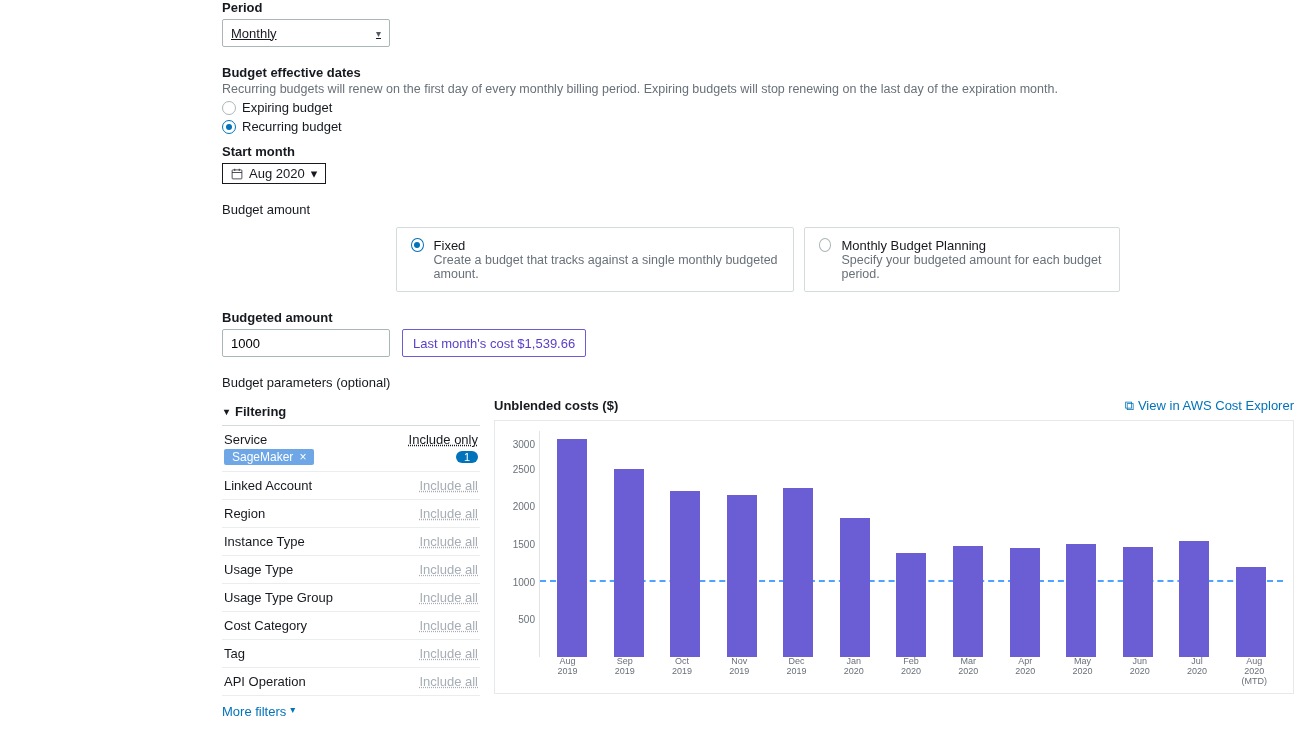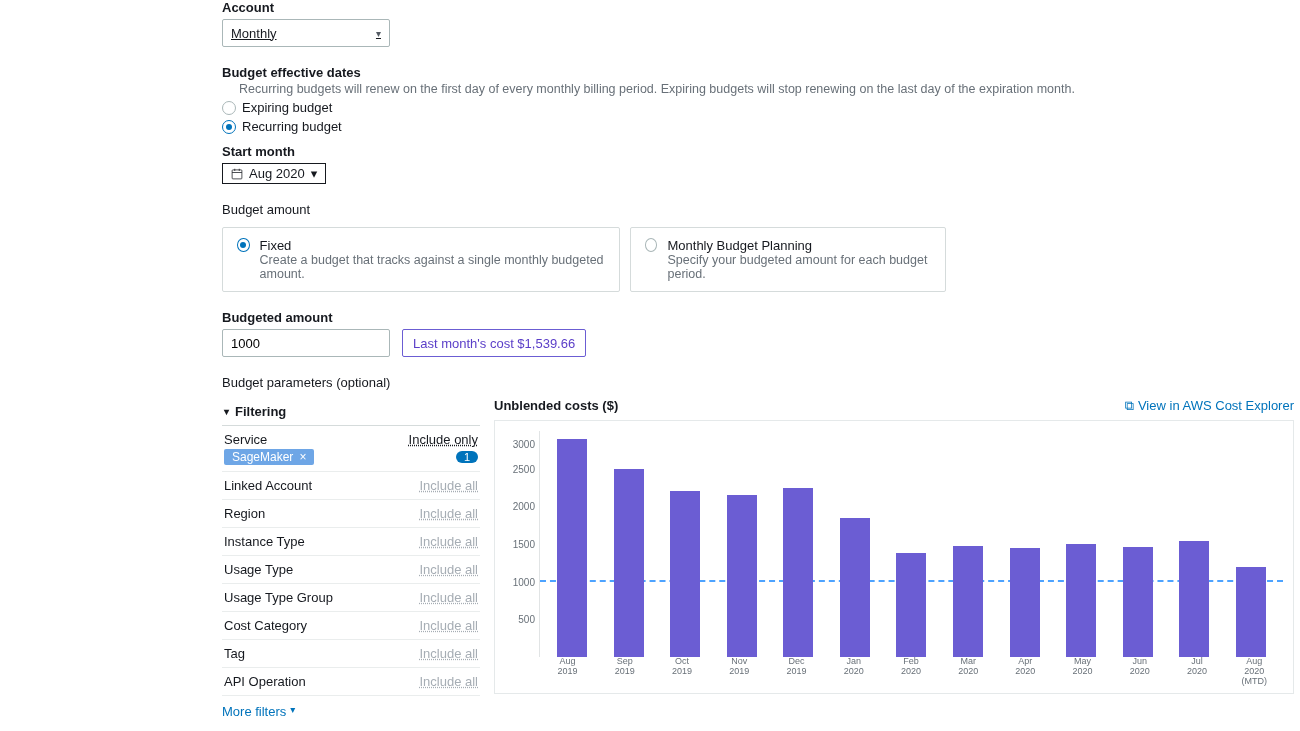--- a/index.html
+++ b/index.html
@@ -10,41 +10,41 @@
     font-size: 13px;
     color: #16191f;
     background: #fff;
   }
   .page {
     width: 1300px;
     padding-left: 222px;
     padding-right: 6px;
   }
   .field-label { font-weight: 700; font-size: 13px; }
-  .field-desc { color: #687078; font-size: 12.5px; margin-top: 2px; margin-left: 17px; }
+  .field-desc { color: #687078; font-size: 12.5px; margin-top: 2px; }
   .select {
     display: inline-flex; align-items: center; justify-content: space-between;
     width: 168px; height: 28px; padding: 0 8px;
     border: 1px solid #aab7b8; border-radius: 2px; background: #fff;
     margin-top: 4px; cursor: pointer; text-decoration: underline;
   }
   .select .caret { font-size: 10px; color: #545b64; }
   .radio-row, .check-row { display: flex; align-items: center; gap: 6px; margin-top: 4px; }
   .radio-outer {
     width: 14px; height: 14px; border-radius: 50%;
     border: 1px solid #0073bb; display:flex; align-items:center; justify-content:center;
   }
   .radio-outer.unchecked { border-color:#aab7b8; }
   .radio-inner { width: 6px; height: 6px; border-radius:50%; background:#0073bb; }
   .month-picker {
     display:inline-flex; align-items:center; gap:6px;
     border:1px solid #16191f; padding:2px 8px; margin-top:4px; cursor:pointer;
   }
   .section-sep { height: 18px; }
-  .amount-cards { display:flex; gap:10px; margin-top:10px; }
+  .amount-cards { display:flex; gap:10px; margin-top:10px;justify-content:center; }
   .card {
     flex: 0 0 auto; border:1px solid #d5dbdb; border-radius:2px;
     padding:10px 14px; display:flex; gap:10px; align-items:flex-start;
   }
   .card .title { font-size:13px; color:#16191f; }
   .card .sub { font-size:12.5px; color:#687078; }
   .text-input {
     width: 168px; height:28px; border:1px solid #aab7b8; border-radius:2px;
     padding:0 8px; font-size:13px;
   }
@@ -93,21 +93,21 @@
   .x-row { flex:1; display:flex; justify-content:space-around; }
   .x-lab { text-align:center; font-size:9px; color:#687078; line-height:1.1; width:40px; }
   .cal-icon { width:12px; height:12px; display:inline-block; }
 </style>
 </head>
 <body>
 
 <div class="page">
 
   <div>
-    <div class="field-label">Account</div>
+    <div class="field-label">Period</div>
     <div class="select">
       <span>Monthly</span>
       <span class="caret">▾</span>
     </div>
   </div>
 
   <div class="section-sep"></div>
 
   <div>
     <div class="field-label">Budget effective dates</div>

